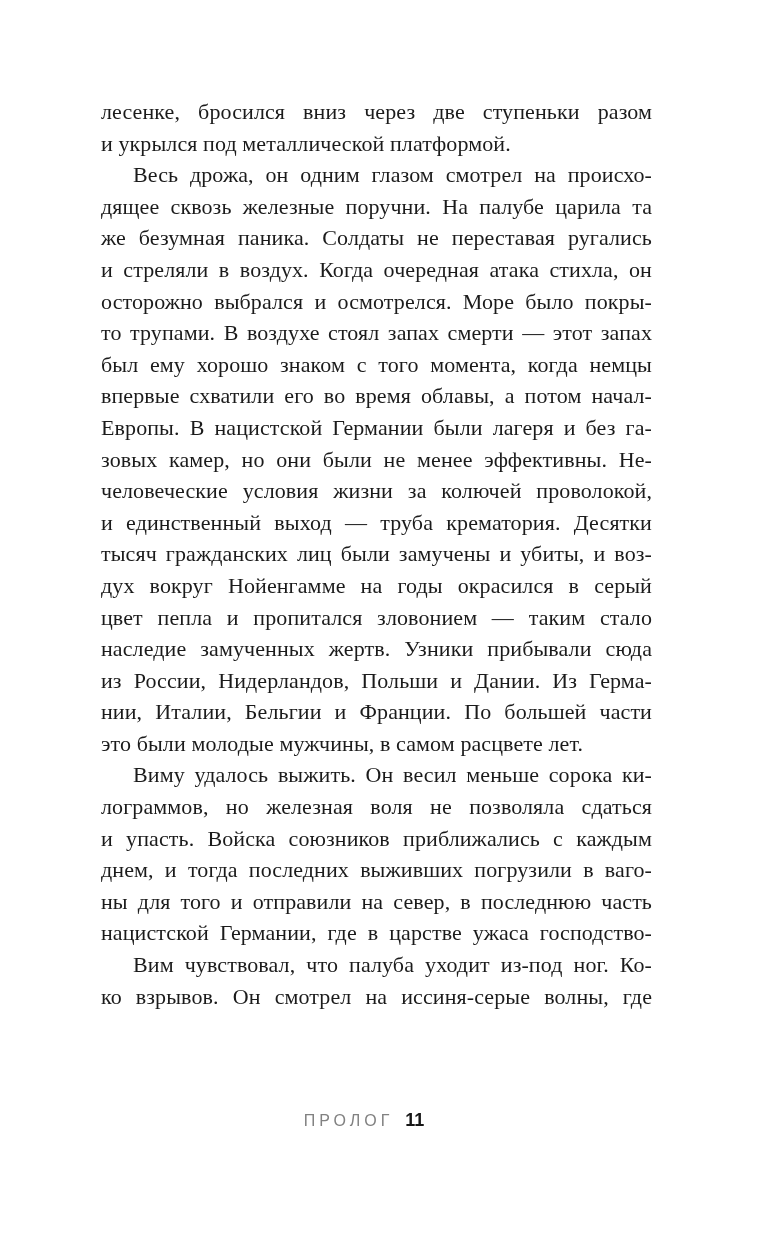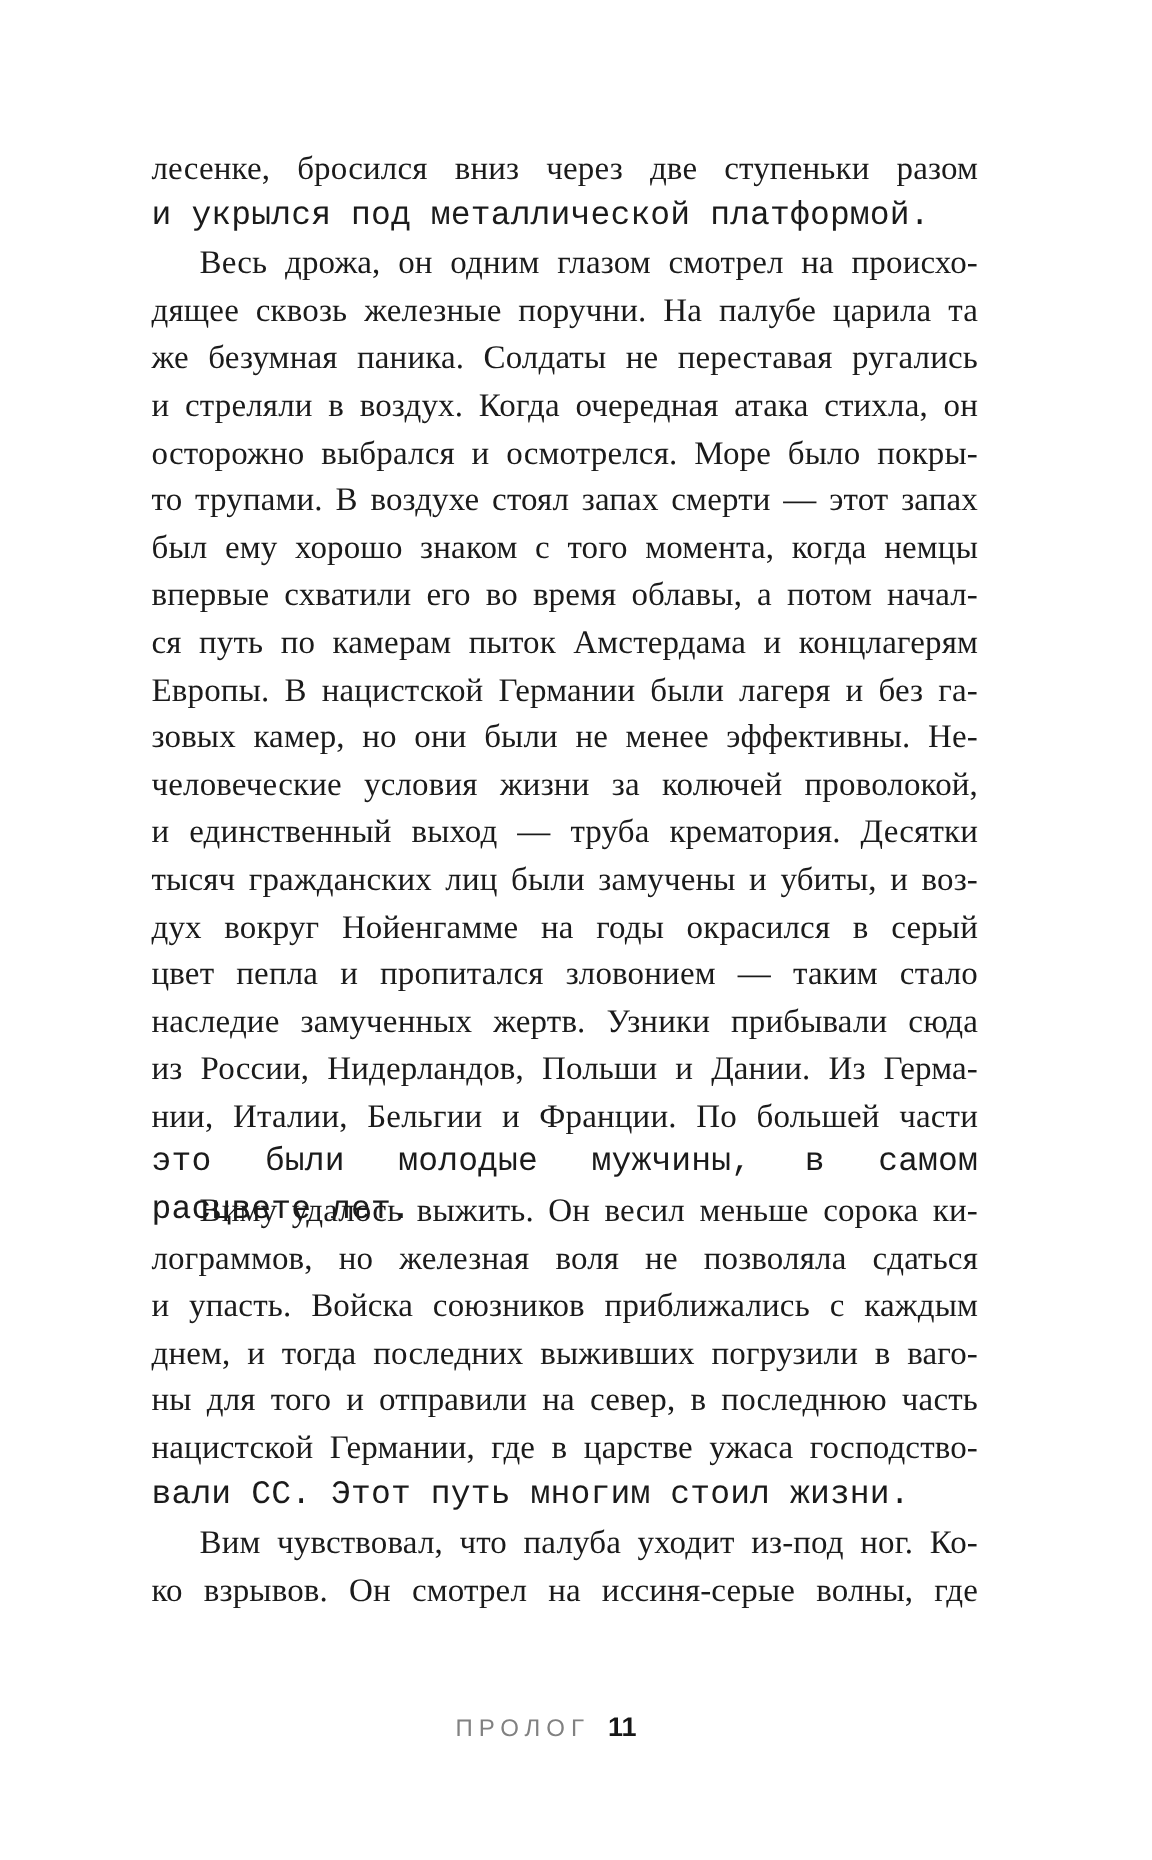--- a/index.html
+++ b/index.html
@@ -32,21 +32,20 @@
     line-height: 31.6px;
     height: 31.6px;
     white-space: normal;
     text-align: justify;
     text-align-last: justify;
     letter-spacing: 0.1px;
     margin-left: 25px;
   }
   .line.para-end {
     text-align-last: left;
-    font-family: Liberation Mono, monospace;
   }
   .line.indent {
     text-indent: 32px;
   }
   .page-footer {
     position: absolute;
     left: 76px;
     top: 1110px;
     width: 576px;
     display: flex;
@@ -58,58 +57,55 @@
     font-size: 16px;
     font-weight: 400;
     letter-spacing: 4px;
     color: #818181;
   }
   .footer-pagenum {
     font-size: 18px;
     font-weight: 700;
     color: #161616;
     margin-left: 12px;
-    margin-top: 31px;
   }
 </style>
 </head>
 <body>
 
 <div class="page">
 
   <div class="text-block">
       <div class="line">лесенке, бросился вниз через две ступеньки разом</div>
       <div class="line para-end">и укрылся под металлической платформой.</div>
       <div class="line indent">Весь дрожа, он одним глазом смотрел на происхо-</div>
       <div class="line">дящее сквозь железные поручни. На палубе царила та</div>
       <div class="line">же безумная паника. Солдаты не переставая ругались</div>
       <div class="line">и стреляли в воздух. Когда очередная атака стихла, он</div>
       <div class="line">осторожно выбрался и осмотрелся. Море было покры-</div>
       <div class="line">то трупами. В воздухе стоял запах смерти — этот запах</div>
       <div class="line">был ему хорошо знаком с того момента, когда немцы</div>
       <div class="line">впервые схватили его во время облавы, а потом начал-</div>
-      <div class="line">ся путь по камерам пыток Амстердама и концлагерям</div>
       <div class="line">Европы. В нацистской Германии были лагеря и без га-</div>
       <div class="line">зовых камер, но они были не менее эффективны. Не-</div>
       <div class="line">человеческие условия жизни за колючей проволокой,</div>
       <div class="line">и единственный выход — труба крематория. Десятки</div>
       <div class="line">тысяч гражданских лиц были замучены и убиты, и воз-</div>
       <div class="line">дух вокруг Нойенгамме на годы окрасился в серый</div>
       <div class="line">цвет пепла и пропитался зловонием — таким стало</div>
       <div class="line">наследие замученных жертв. Узники прибывали сюда</div>
       <div class="line">из России, Нидерландов, Польши и Дании. Из Герма-</div>
       <div class="line">нии, Италии, Бельгии и Франции. По большей части</div>
       <div class="line para-end">это были молодые мужчины, в самом расцвете лет.</div>
       <div class="line indent">Виму удалось выжить. Он весил меньше сорока ки-</div>
       <div class="line">лограммов, но железная воля не позволяла сдаться</div>
       <div class="line">и упасть. Войска союзников приближались с каждым</div>
       <div class="line">днем, и тогда последних выживших погрузили в ваго-</div>
       <div class="line">ны для того и отправили на север, в последнюю часть</div>
       <div class="line">нацистской Германии, где в царстве ужаса господство-</div>
-      <div class="line para-end">вали СС. Этот путь многим стоил жизни.</div>
       <div class="line indent">Вим чувствовал, что палуба уходит из-под ног. Ко-</div>
       <div class="line">ко взрывов. Он смотрел на иссиня-серые волны, где</div>
     </div>
 
   <div class="page-footer">
     <span class="footer-section">ПРОЛОГ</span>
     <span class="footer-pagenum">11</span>
   </div>
 
 </div>

